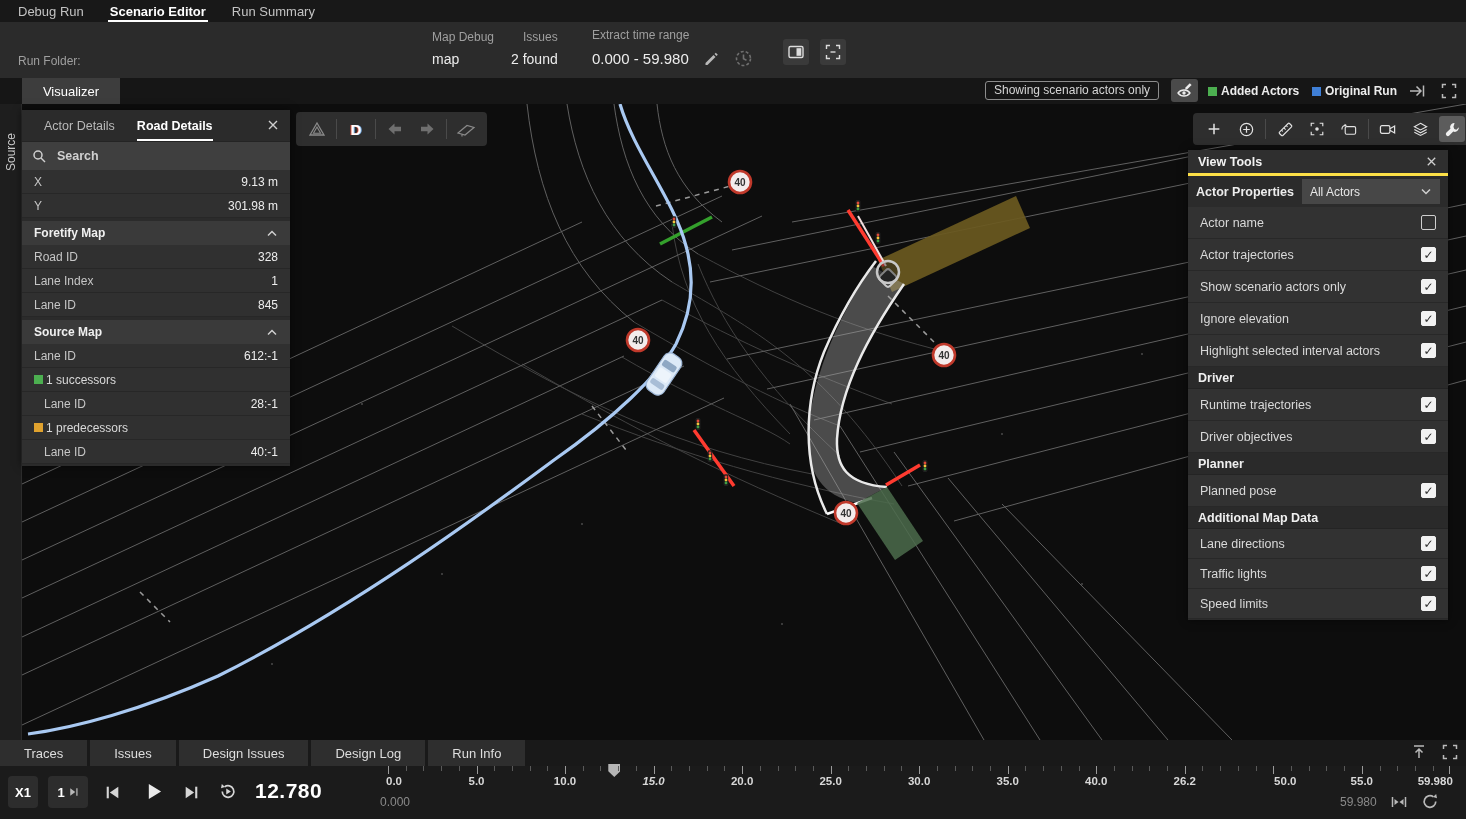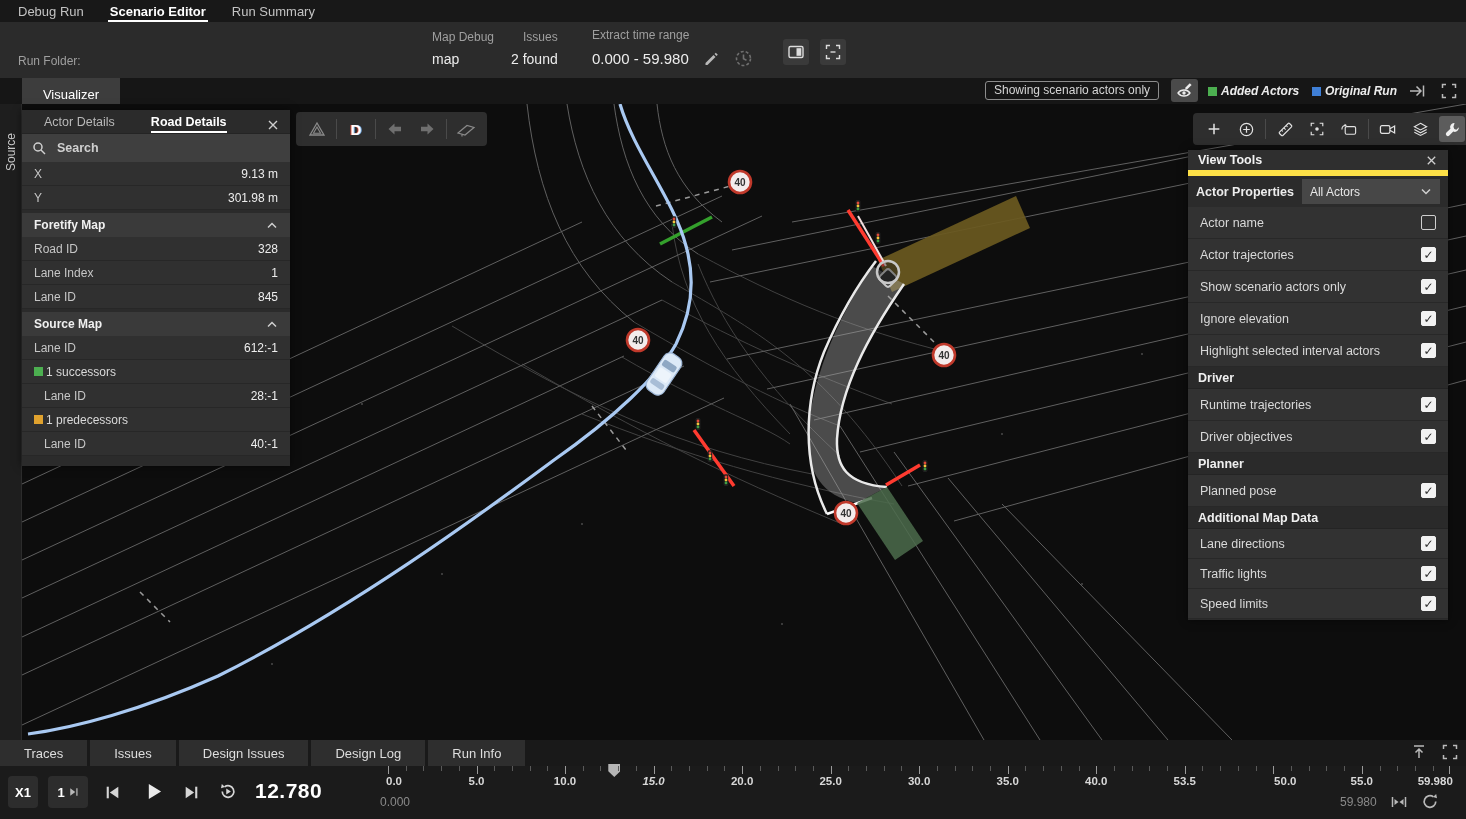--- a/index.html
+++ b/index.html
@@ -16,63 +16,63 @@
   .toptab.active:after{content:"";position:absolute;left:-2px;right:-2px;bottom:0;height:2px;background:#fff;}
 
   
   .header{left:0;top:22px;width:1466px;height:56px;background:#2b2b2b;}
   .hlabel{color:#9f9f9f;font-size:12px;}
   .hvalue{color:#ececec;font-size:14px;}
   .iconbtn{background:#3a3a3a;border-radius:3px;display:flex;align-items:center;justify-content:center;cursor:pointer;}
 
   
   .visrow{left:0;top:78px;width:1466px;height:26px;background:#161616;}
-  .vistab{left:22px;top:78px;width:98px;height:32px;background:#3d3d3d;color:#fff;font-size:13px;
+  .vistab{left:22px;top:78px;width:98px;height:26px;background:#3d3d3d;color:#fff;font-size:13px;
           display:flex;align-items:center;justify-content:center;cursor:pointer;}
   .badge{border:1px solid #8d8d8d;border-radius:3px;color:#d6d6d6;font-size:12px;padding:1px 8px 2px;}
-  .legend-item{display:flex;align-items:center;gap:4px;font-weight:bold;color:#ececec;font-size:12px;font-style:italic;}
+  .legend-item{display:flex;align-items:center;gap:4px;font-weight:bold;color:#ececec;font-size:12px;}
   .swatch{width:9px;height:9px;display:inline-block;}
 
   
   .srcstrip{left:0;top:104px;width:22px;height:636px;background:#1e1e1e;border-right:1px solid #2c2c2c;}
   .srclabel{left:0;top:112px;width:22px;height:80px;display:flex;align-items:center;justify-content:center;}
   .srclabel span{transform:rotate(-90deg);white-space:nowrap;color:#c9c9c9;font-size:12px;}
 
   
   .canvas{left:22px;top:104px;width:1444px;height:636px;background:#0d0d0d;}
 
   
   .ftoolbar{background:#2e2e2e;border-radius:4px;display:flex;align-items:center;height:34px;padding:0 8px;gap:6px;}
   .tbi{width:26px;height:26px;display:flex;align-items:center;justify-content:center;border-radius:3px;cursor:pointer;}
   .tbi.active{background:#5c5c5c;}
   .tbdiv{width:1px;height:20px;background:#4a4a4a;}
   .dletter{font-weight:bold;font-size:15px;color:#fff;text-shadow:-1px 0 0 #d04b3a,1px 0 0 #7ab0e8;}
 
   
   .panel{background:#2b2b2b;box-shadow:0 0 8px rgba(0,0,0,.55);}
   .lpanel{left:22px;top:110px;width:268px;height:356px;}
-  .ptabs{height:24px;display:flex;align-items:center;gap:36px;padding-left:22px;position:relative;border-bottom:1px solid #242424;}
+  .ptabs{height:32px;display:flex;align-items:center;gap:22px;padding-left:22px;position:relative;border-bottom:1px solid #242424;}
   .ptab{color:#b9b9b9;font-size:12.5px;cursor:pointer;height:100%;display:flex;align-items:center;position:relative;}
   .ptab.active{color:#fff;font-weight:bold;}
   .ptab.active:after{content:"";position:absolute;left:0;right:0;bottom:0;height:2px;background:#fff;}
   .pclose{position:absolute;right:10px;top:8px;cursor:pointer;}
   .searchrow{height:28px;background:#3f3f3f;display:flex;align-items:center;gap:8px;padding:0 10px;}
   .searchrow input{background:transparent;border:0;outline:0;color:#ddd;font-size:12.5px;font-weight:bold;width:200px;font-family:inherit;}
   .searchrow input::placeholder{color:#d0d0d0;}
   .prow{height:24px;display:flex;align-items:center;justify-content:space-between;padding:0 12px;background:#303030;border-bottom:1px solid #272727;}
   .prow .lab{color:#c6c6c6;}
   .prow .val{color:#ededed;}
   .prow.indent .lab{padding-left:10px;}
   .psection{height:24px;display:flex;align-items:center;justify-content:space-between;padding:0 12px;background:#3a3a3a;color:#f0f0f0;font-weight:bold;margin-top:3px;cursor:pointer;}
   .linkrow{height:24px;display:flex;align-items:center;gap:3px;padding:0 12px;background:#303030;border-bottom:1px solid #272727;color:#d9d9d9;}
   .linkrow .sq{width:9px;height:9px;}
 
   
   .vtpanel{left:1188px;top:150px;width:260px;height:470px;}
-  .vttitle{height:26px;display:flex;align-items:center;justify-content:space-between;padding:0 10px;background:#2f2f2f;font-weight:bold;color:#f2f2f2;font-size:12.5px;border-bottom:6px solid #fde047;}
+  .vttitle{height:26px;display:flex;align-items:center;justify-content:space-between;padding:0 10px;background:#2f2f2f;font-weight:bold;color:#f2f2f2;font-size:12.5px;border-bottom:3px solid #fde047;}
   .vtprops{height:31px;display:flex;align-items:center;gap:8px;padding:0 8px;background:#2b2b2b;}
   .vtprops .lab{font-weight:bold;color:#ededed;font-size:12.5px;}
   .dropdown{flex:1;height:25px;background:#474747;display:flex;align-items:center;justify-content:space-between;padding:0 8px;color:#e8e8e8;cursor:pointer;}
   .vtrow{height:32px;display:flex;align-items:center;justify-content:space-between;padding:0 12px;background:#323232;border-bottom:1px solid #282828;cursor:pointer;}
   .vtrow .lab{color:#d9d9d9;font-size:12.5px;}
   .vtrow.short{height:30px;}
   .vthdr{height:22px;display:flex;align-items:center;padding:0 10px;background:#2a2a2a;color:#efefef;font-weight:bold;font-size:12.5px;border-bottom:1px solid #242424;}
   .checkbox{width:15px;height:15px;border-radius:2px;display:flex;align-items:center;justify-content:center;font-size:12px;font-weight:bold;}
   .checkbox.unchecked{border:1.5px solid #cfcfcf;background:transparent;}
   .checkbox.checked{background:#f2f2f2;color:#2b2b2b;border:1.5px solid #f2f2f2;}
@@ -691,21 +691,21 @@
         <div class="tick major" style="left: calc(100% - 1px);"></div>
         <span class="tick-label" style="left: 0%; transform: translateX(-2px);">0.0</span>
         <span class="tick-label" style="left: 8.33611%; transform: translateX(-50%);">5.0</span>
         <span class="tick-label" style="left: 16.6722%; transform: translateX(-50%);">10.0</span>
         <span class="tick-label" style="left: 25.0083%; transform: translateX(-50%); font-style: italic;">15.0</span>
         <span class="tick-label" style="left: 33.3444%; transform: translateX(-50%);">20.0</span>
         <span class="tick-label" style="left: 41.6806%; transform: translateX(-50%);">25.0</span>
         <span class="tick-label" style="left: 50.0167%; transform: translateX(-50%);">30.0</span>
         <span class="tick-label" style="left: 58.3528%; transform: translateX(-50%);">35.0</span>
         <span class="tick-label" style="left: 66.6889%; transform: translateX(-50%);">40.0</span>
-        <span class="tick-label" style="left: 75.025%; transform: translateX(-50%);">53.5</span>
+        <span class="tick-label" style="left: 75.025%; transform: translateX(-50%);">26.2</span>
         <span class="tick-label" style="left: 83.3611%; transform: translateX(-50%); margin-left: 12px;">50.0</span>
         <span class="tick-label" style="left: 91.6972%; transform: translateX(-50%);">55.0</span>
         <span class="tick-label" style="left: 100%; transform: translateX(-92%);">59.980</span>
       </div>
 
     <div class="abs dimlab" style="left:376px;top:29px;width:34px;text-align:right;">0.000</div>
 
     <div class="abs dimlab" style="left:1340px;top:29px;">59.980</div>
     <div class="abs icon" style="left:1390px;top:27px;">
       <svg width="18" height="18" viewBox="0 0 18 18">

